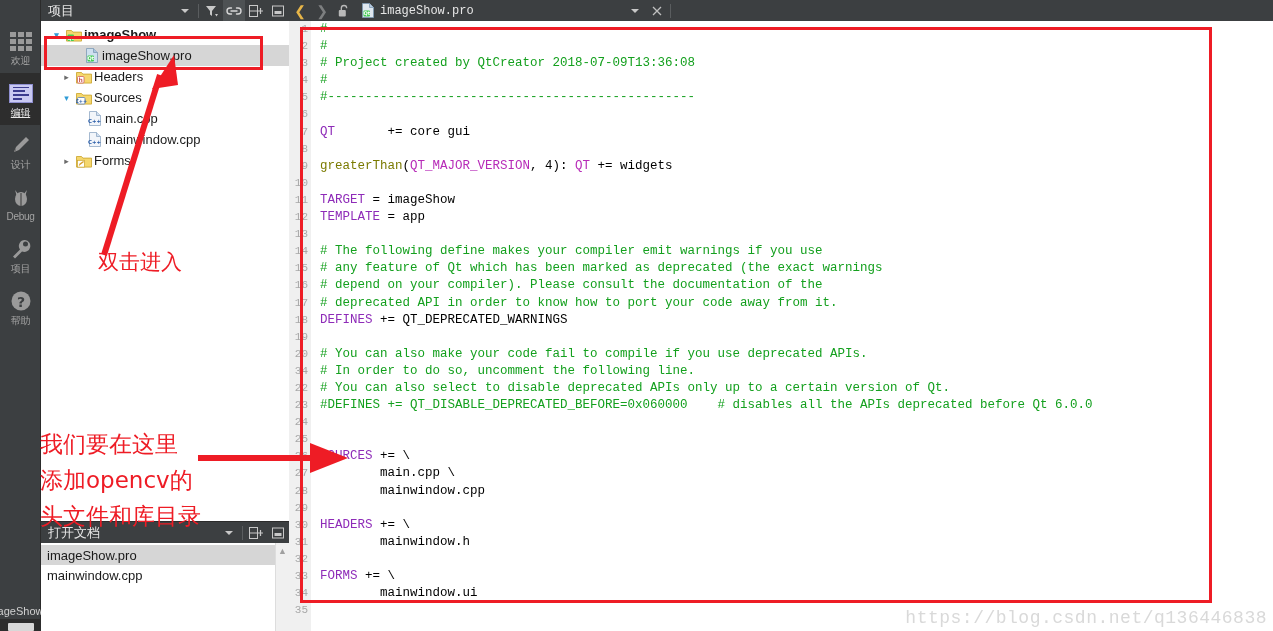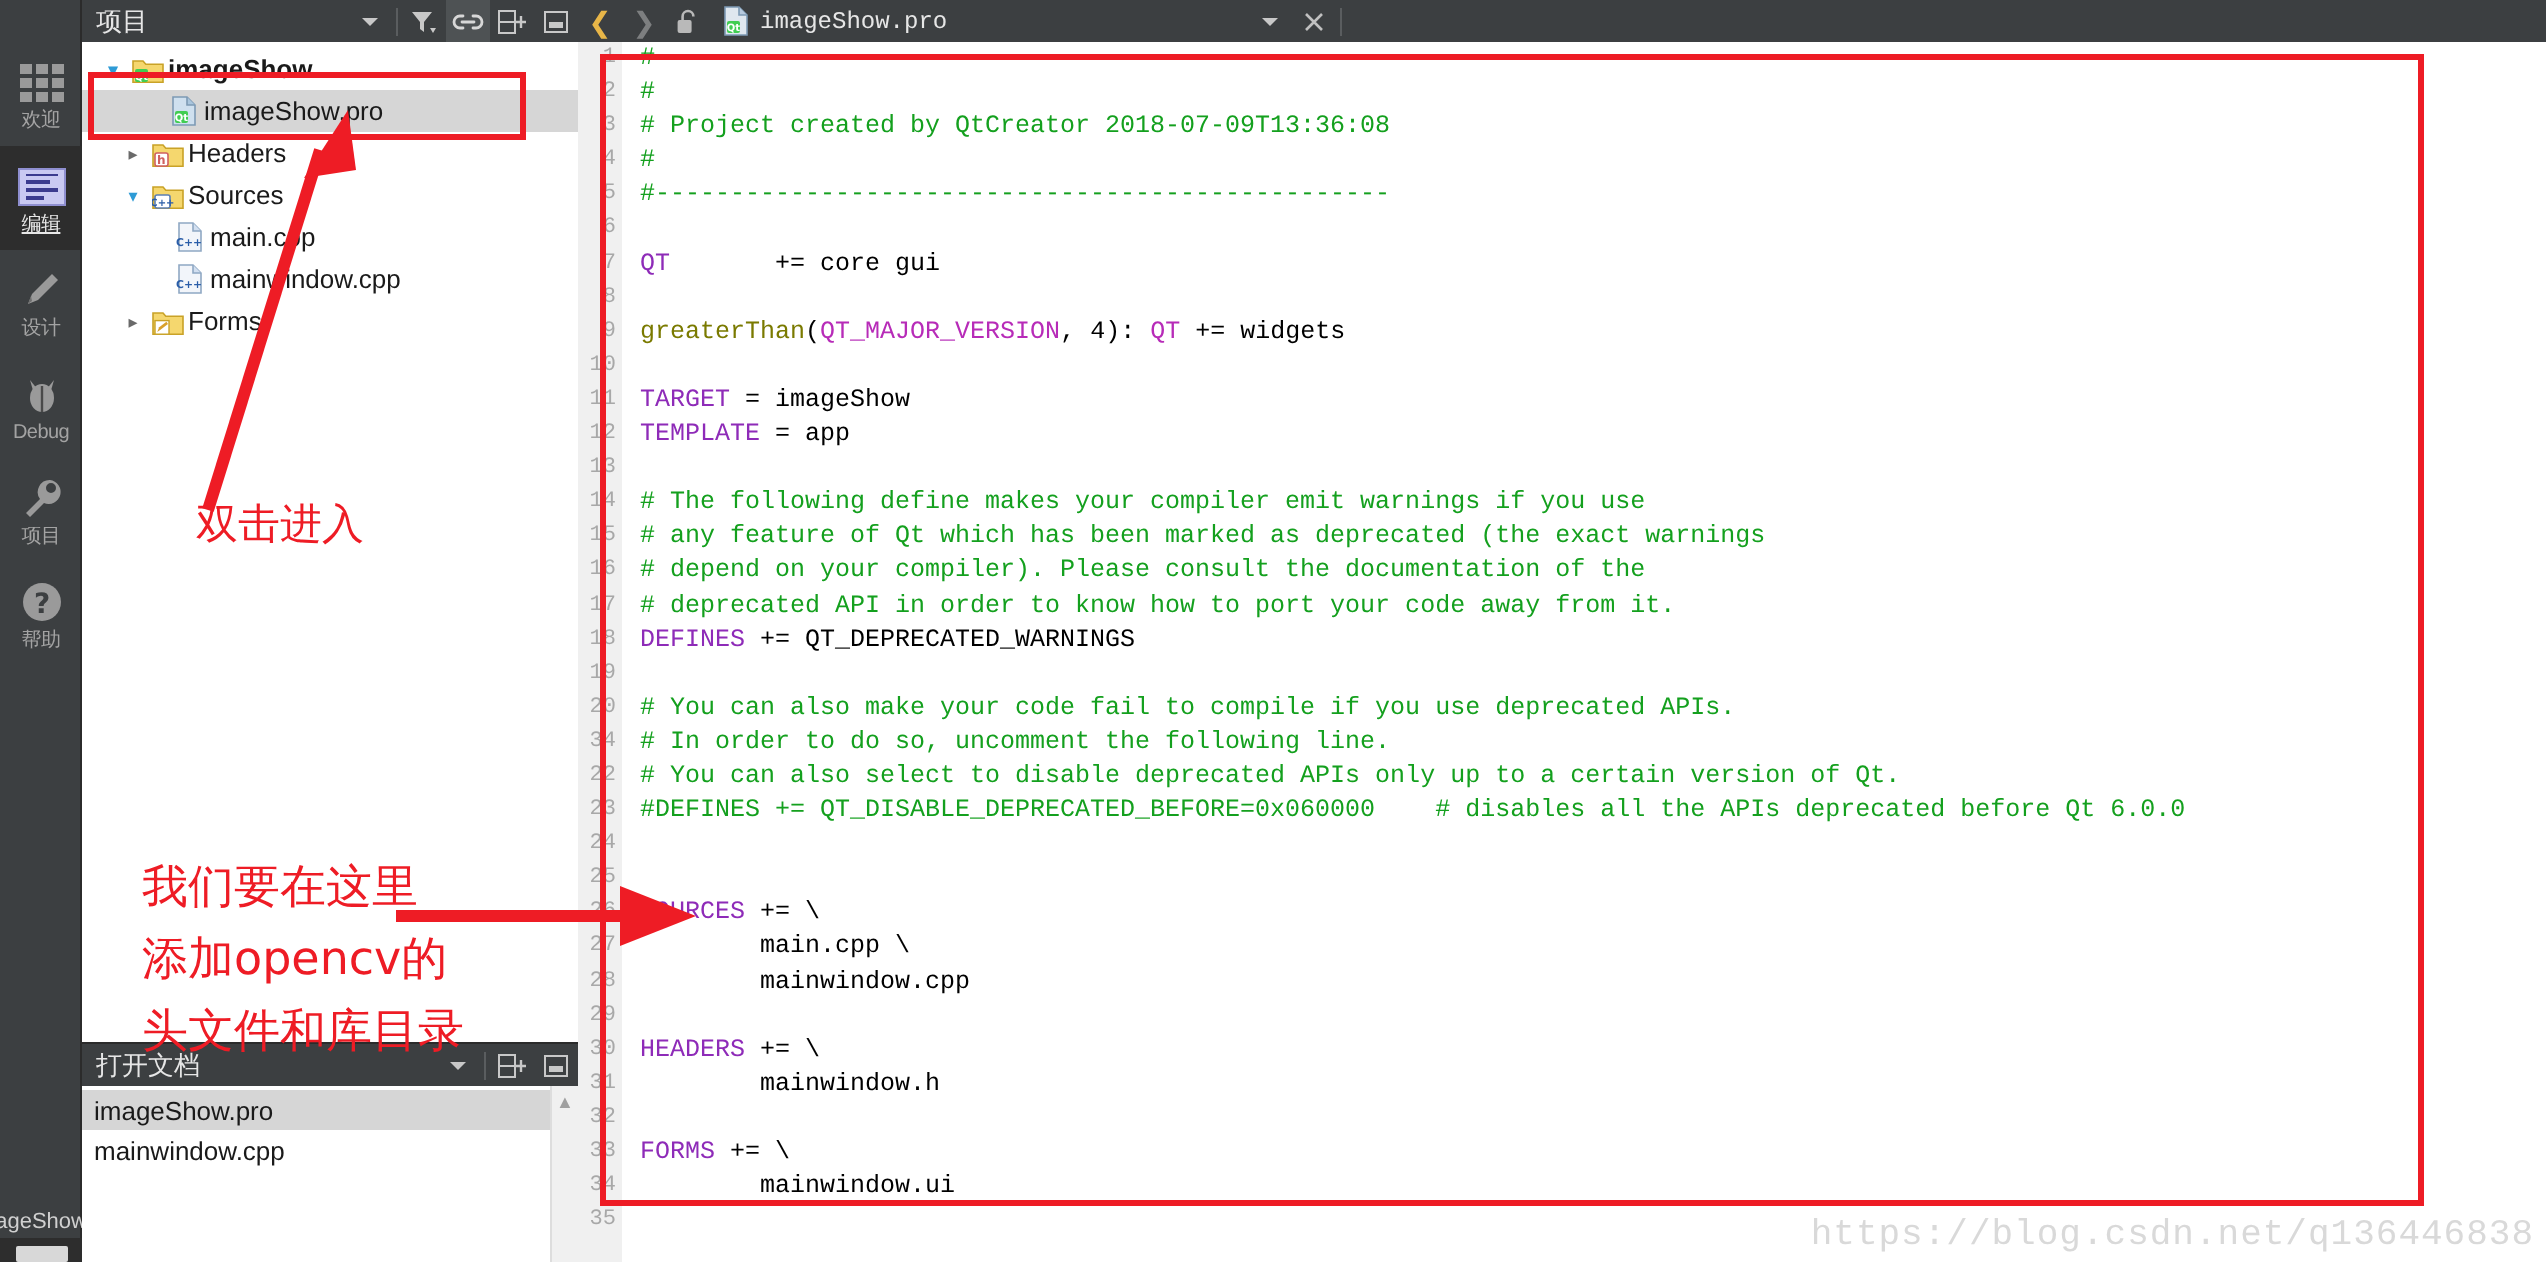--- a/index.html
+++ b/index.html
@@ -495,20 +495,20 @@
 
   <svg class="arrow-svg" style="left:198px; top:440px;" width="160" height="36" viewBox="0 0 160 36">
     <path d="M0 18 L118 18" stroke="#ee1c25" stroke-width="6" fill="none"></path>
     <path d="M150 18 L112 3 L112 33 Z" fill="#ee1c25"></path>
   </svg>
 
   <div class="anno" style="left:98px; top:220px;">
     <span>双击进入</span>
   </div>
 
-  <div class="anno" style="left:40px; top:390px; font-size:23px; line-height:36px;margin-left:31px;">
+  <div class="anno" style="left:40px; top:390px; font-size:23px; line-height:36px;">
     <span>我们要在这里
 添加opencv的
 头文件和库目录</span>
   </div>
 
   <div class="watermark">https://blog.csdn.net/q136446838</div>
 </div>
 
 </body></html>

